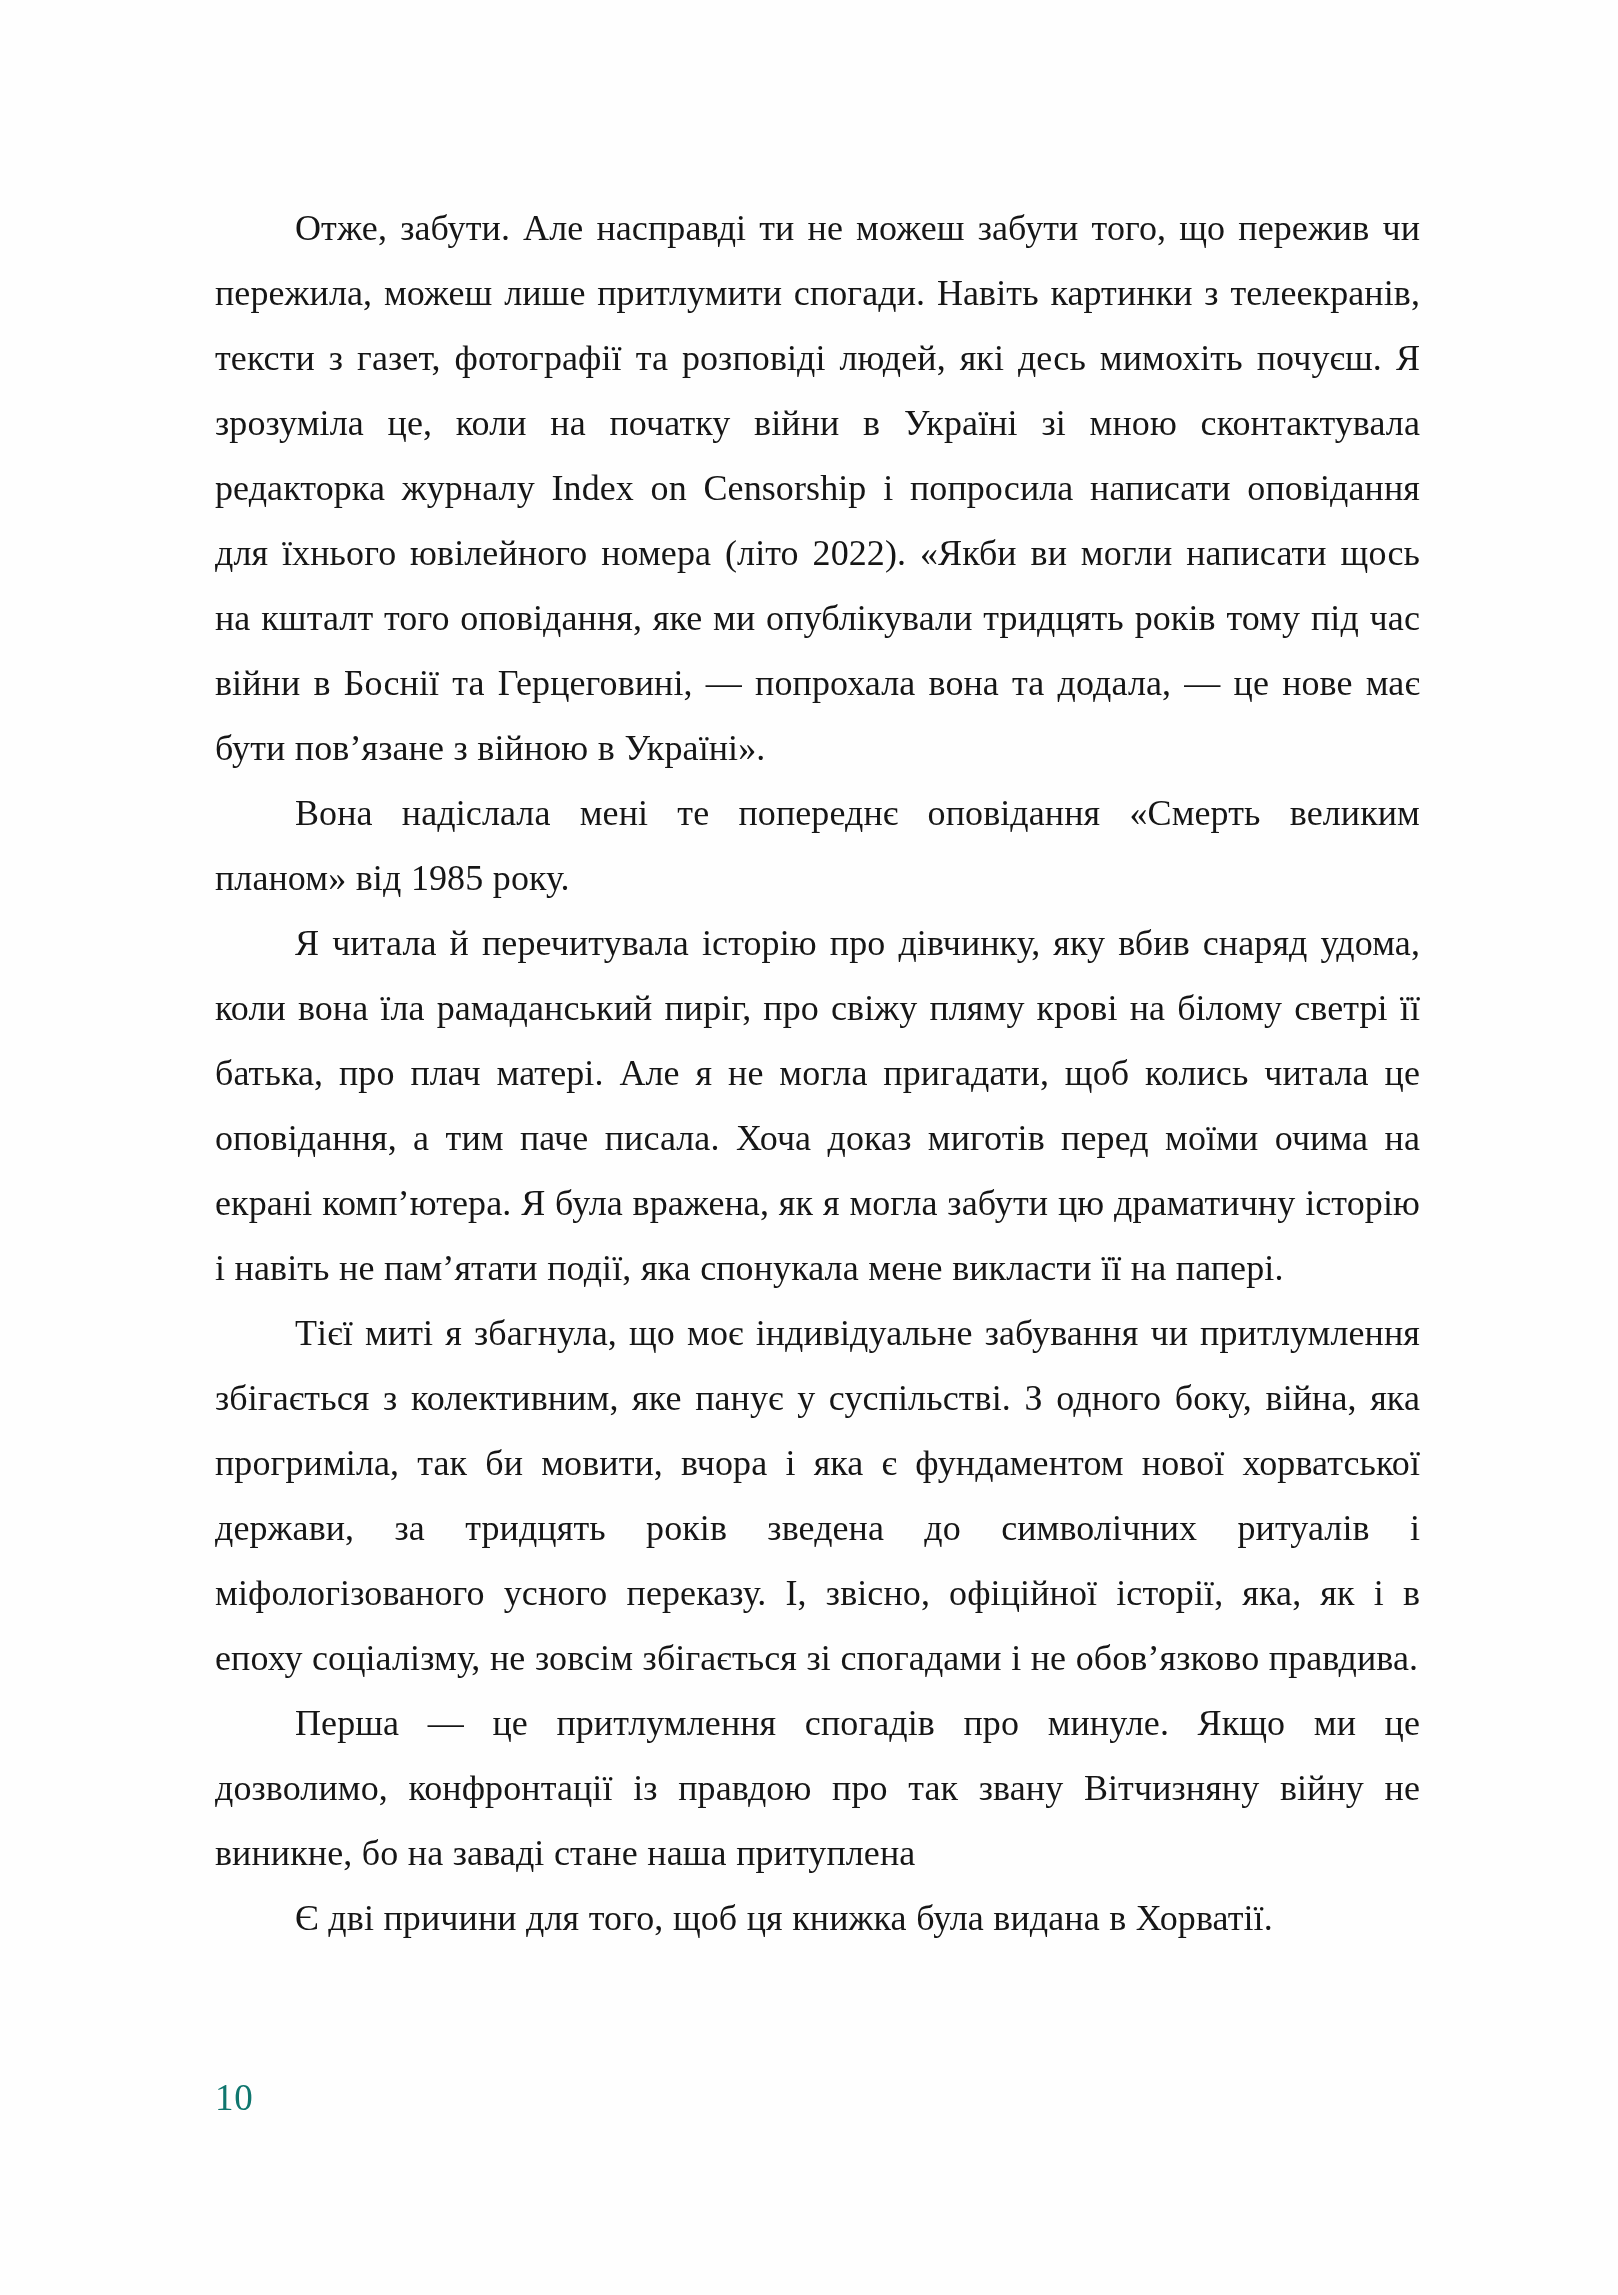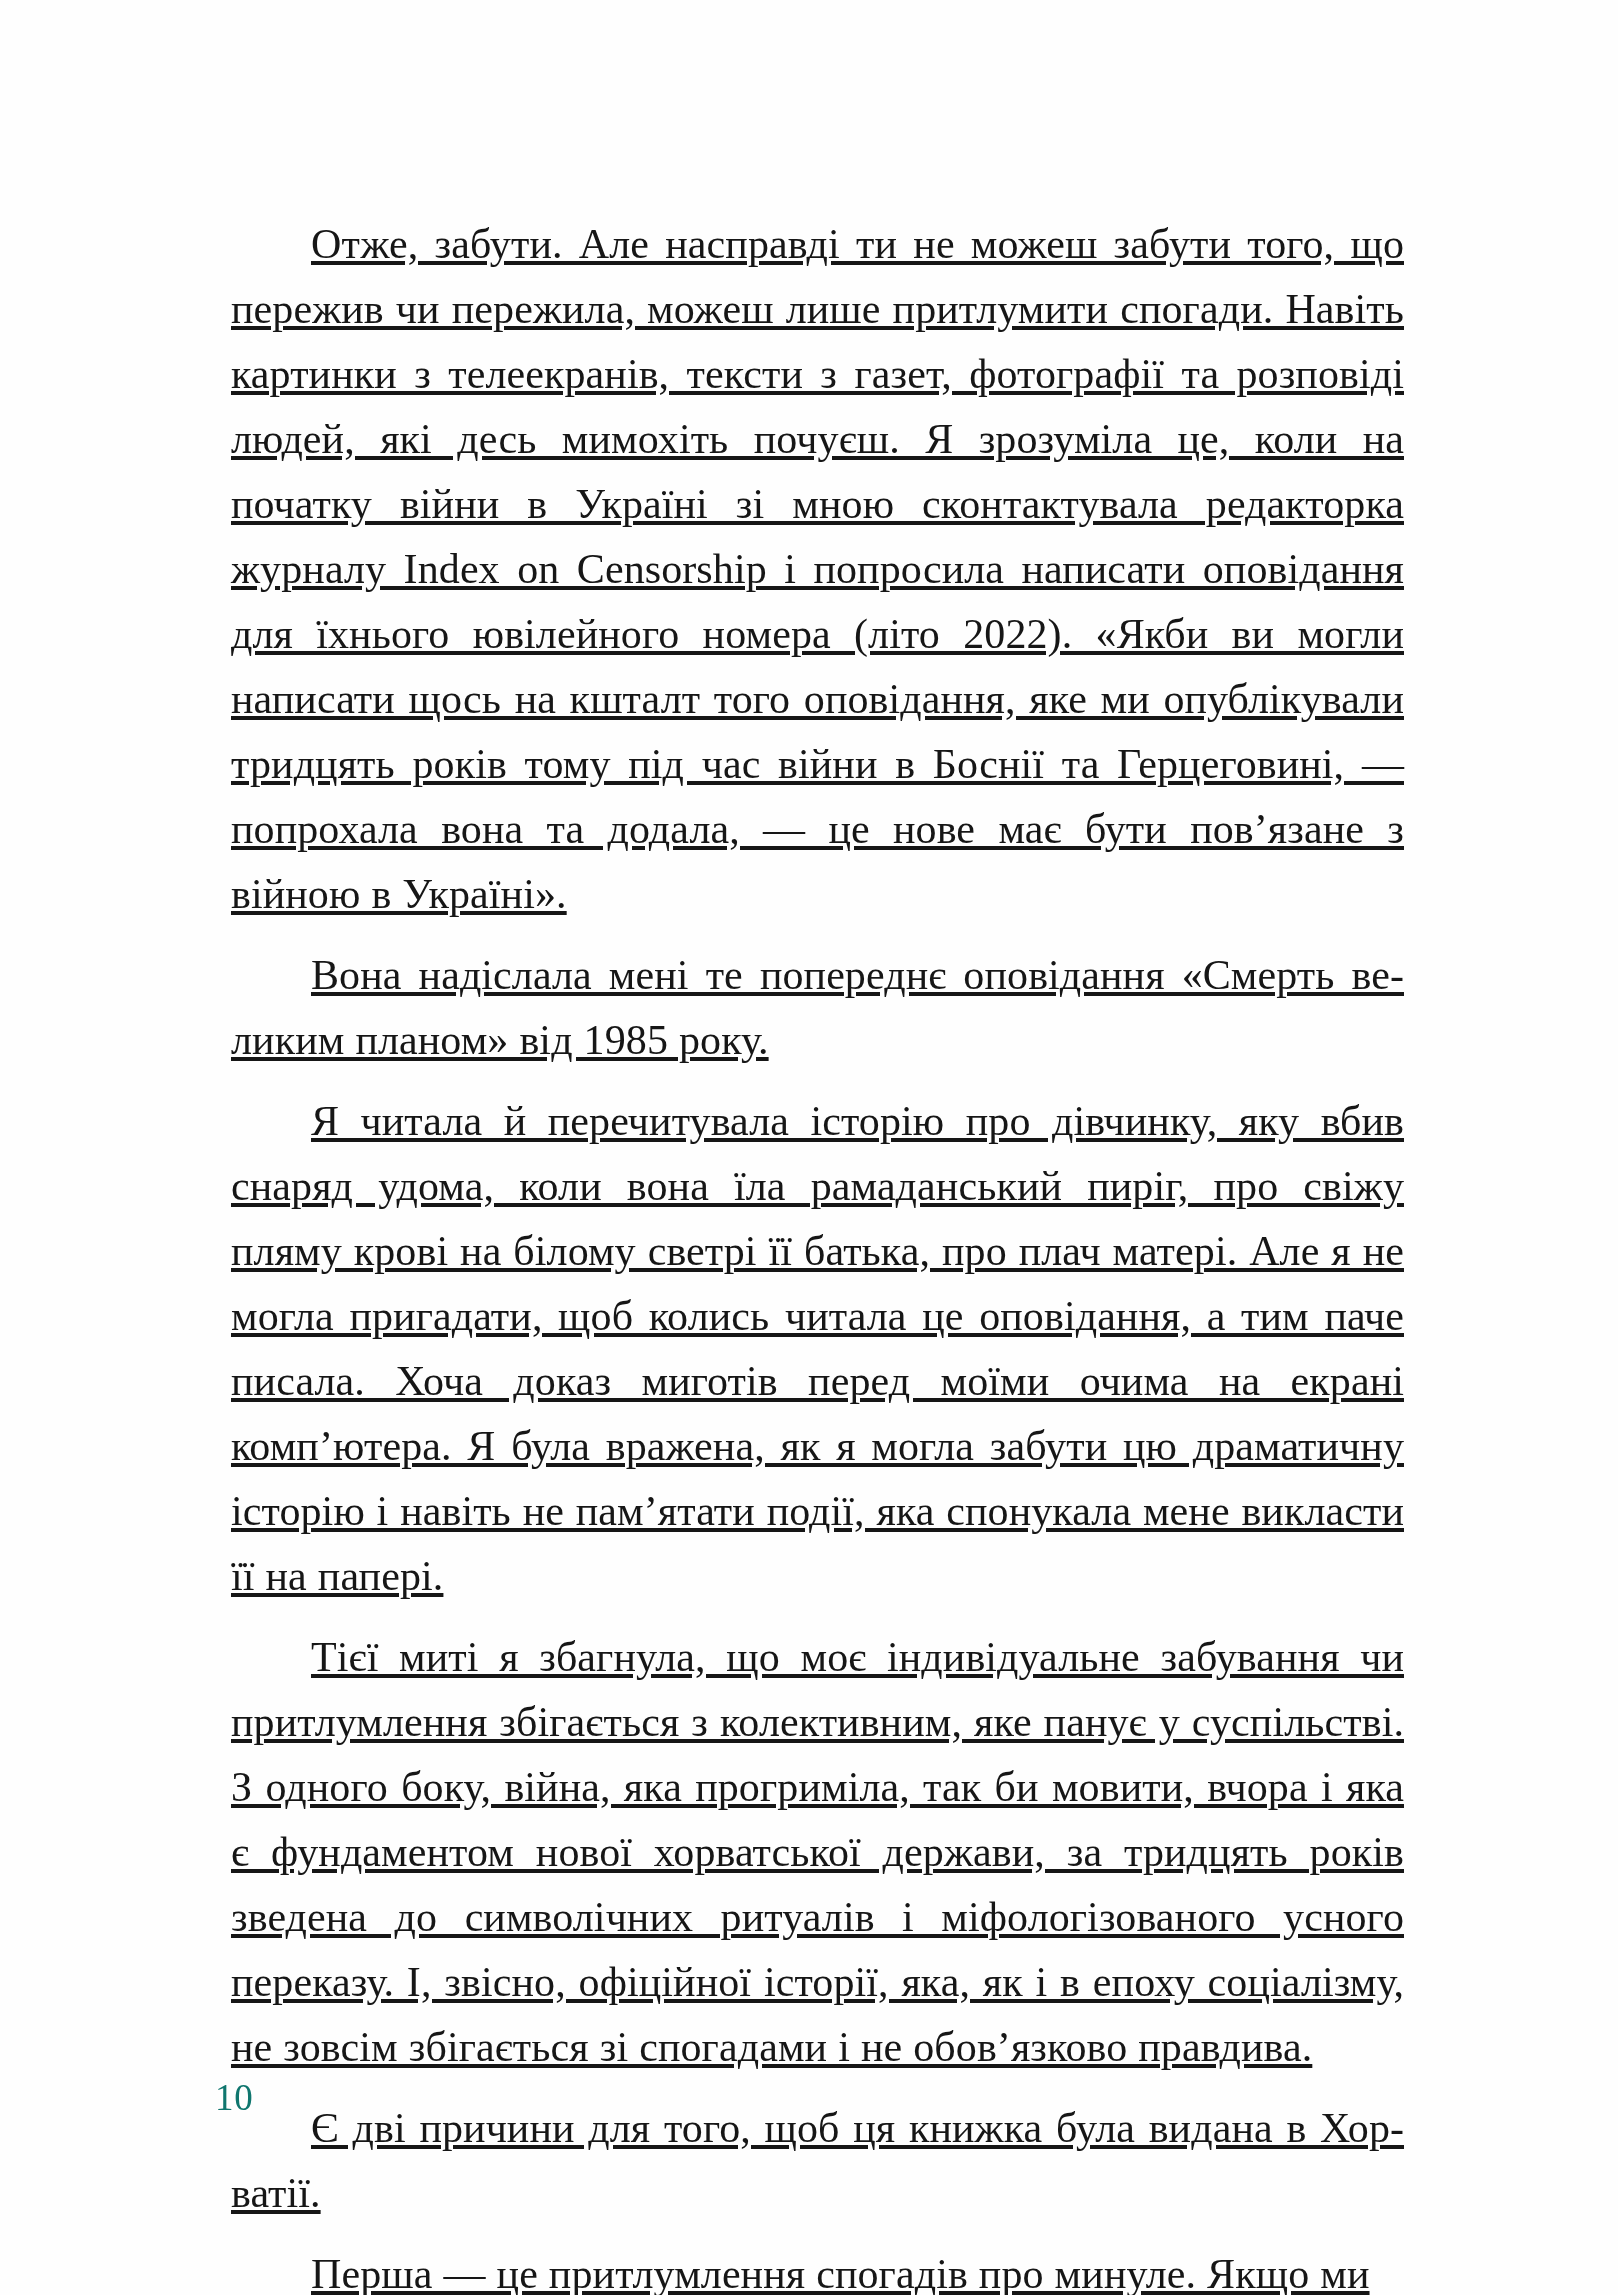--- a/index.html
+++ b/index.html
@@ -28,31 +28,30 @@
   
   .text-block {
     position: absolute;
     left: 215px;
     top: 196px;
     width: 1205px;
     box-sizing: border-box;
   }
 
   .para {
-    margin: 16px;
+    margin: 0;
     text-align: justify;
     text-justify: inter-word;
     text-indent: 80px;
-    font-size: 42px;
+    font-size: 36px;
     line-height: 65px;
     letter-spacing: 0.1px;
     word-spacing: 0.4px;
     color: #161616;
     hyphens: manual;
-    text-decoration: underline;
     -webkit-hyphens: manual;
   }
 
   .para:last-child {
     text-align: left;
   }
 
   
   .folio {
     position: absolute;
@@ -67,20 +66,20 @@
 </head>
 <body>
 
 <div class="page">
 
   <div class="text-block">
     <p class="para">Отже, забути. Але насправді ти не можеш забути того, що пережив чи пережила, можеш лише притлумити спогади. На­віть картинки з телеекранів, тексти з газет, фотографії та роз­повіді людей, які десь мимохіть почуєш. Я зрозуміла це, коли на початку війни в Україні зі мною сконтактувала редакторка журналу Index on Censorship і попросила написати оповідан­ня для їхнього ювілейного номера (літо 2022). «Якби ви могли написати щось на кшталт того оповідання, яке ми опубліку­вали тридцять років тому під час війни в Боснії та Герцегови­ні, — попрохала вона та додала, — це нове має бути пов’язане з війною в Україні».</p>
     <p class="para">Вона надіслала мені те попереднє оповідання «Смерть ве­ликим планом» від 1985 року.</p>
     <p class="para">Я читала й перечитувала історію про дівчинку, яку вбив снаряд удома, коли вона їла рамаданський пиріг, про свіжу пляму крові на білому светрі її батька, про плач матері. Але я не могла пригадати, щоб колись читала це оповідання, а тим паче писала. Хоча доказ миготів перед моїми очима на екрані комп’ютера. Я була вражена, як я могла забути цю драматичну історію і навіть не пам’ятати події, яка спонукала мене виклас­ти її на папері.</p>
     <p class="para">Тієї миті я збагнула, що моє індивідуальне забування чи притлумлення збігається з колективним, яке панує у суспіль­стві. З одного боку, війна, яка прогриміла, так би мовити, вчо­ра і яка є фундаментом нової хорватської держави, за трид­цять років зведена до символічних ритуалів і міфологізовано­го усного переказу. І, звісно, офіційної історії, яка, як і в епоху соціалізму, не зовсім збігається зі спогадами і не обов’язково правдива.</p>
+    <p class="para">Перша — це притлумлення спогадів про минуле. Якщо ми це дозволимо, конфронтації із правдою про так звану Вітчиз­няну війну не виникне, бо на заваді стане наша притуплена</p>
     <p class="para">Є дві причини для того, щоб ця книжка була видана в Хор­ватії.</p>
-    <p class="para">Перша — це притлумлення спогадів про минуле. Якщо ми це дозволимо, конфронтації із правдою про так звану Вітчиз­няну війну не виникне, бо на заваді стане наша притуплена</p>
   </div>
 
   <div class="folio">10</div>
 
 </div>
 
 
 </body></html>

